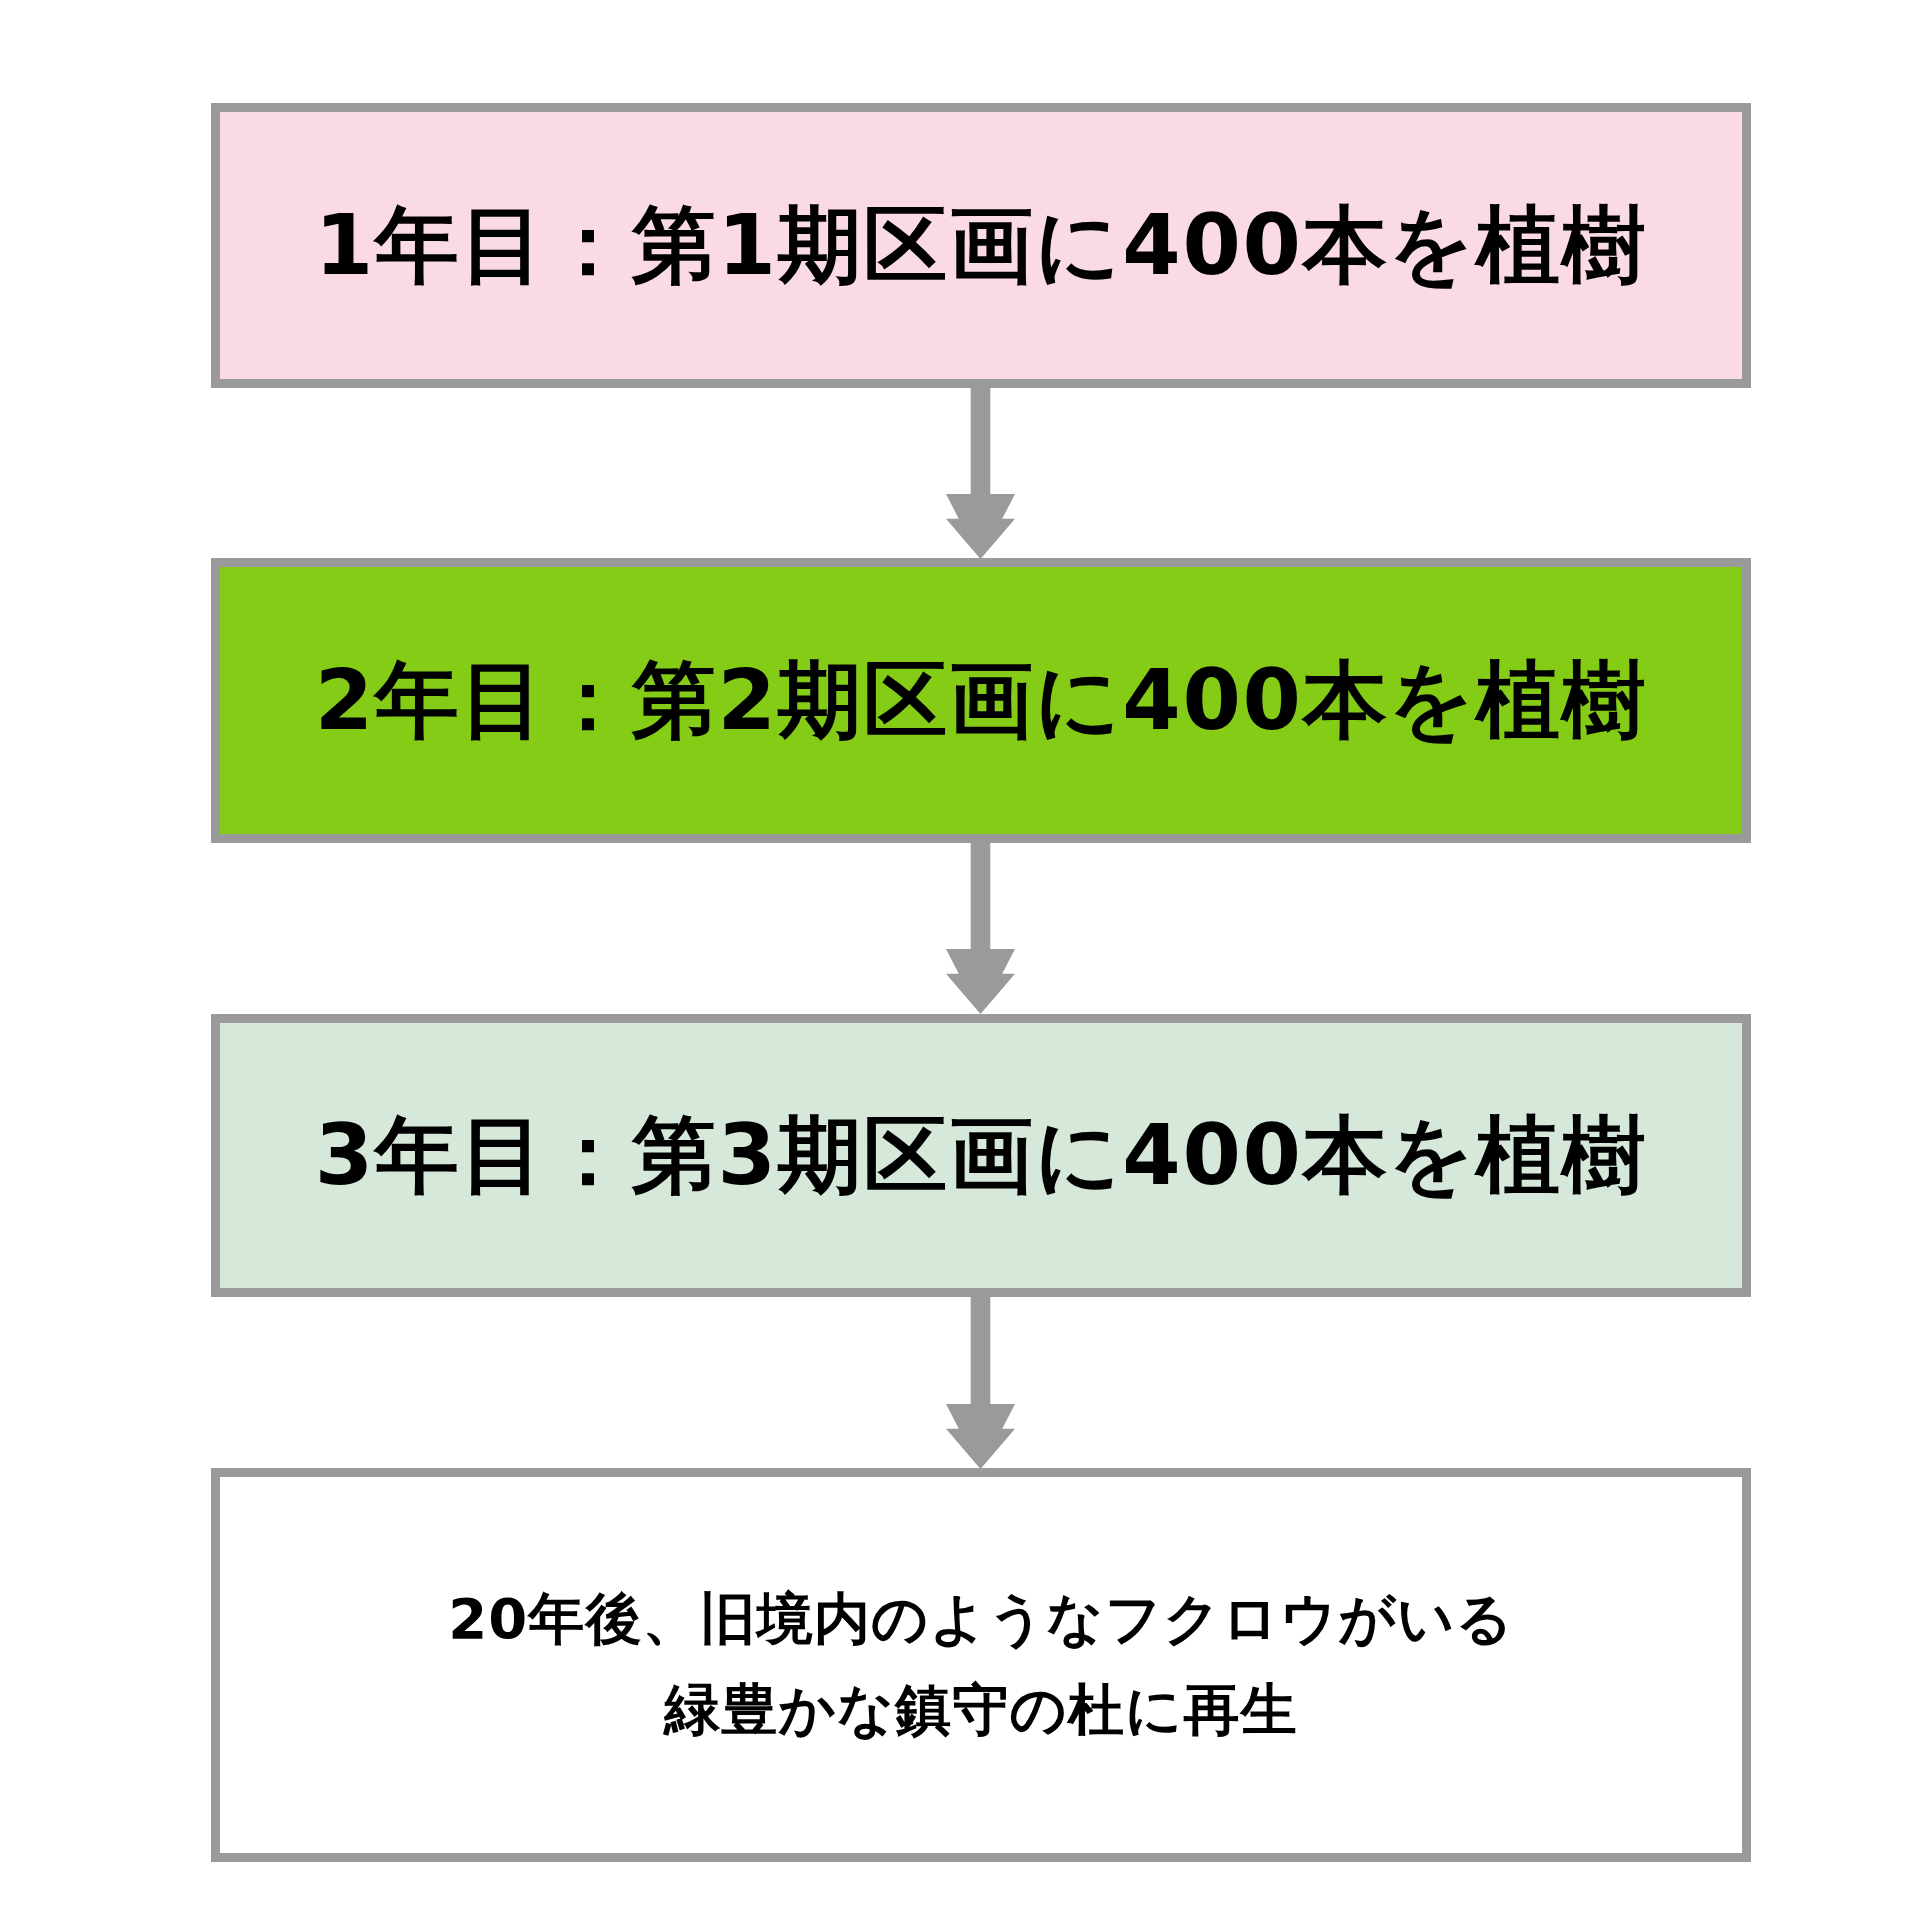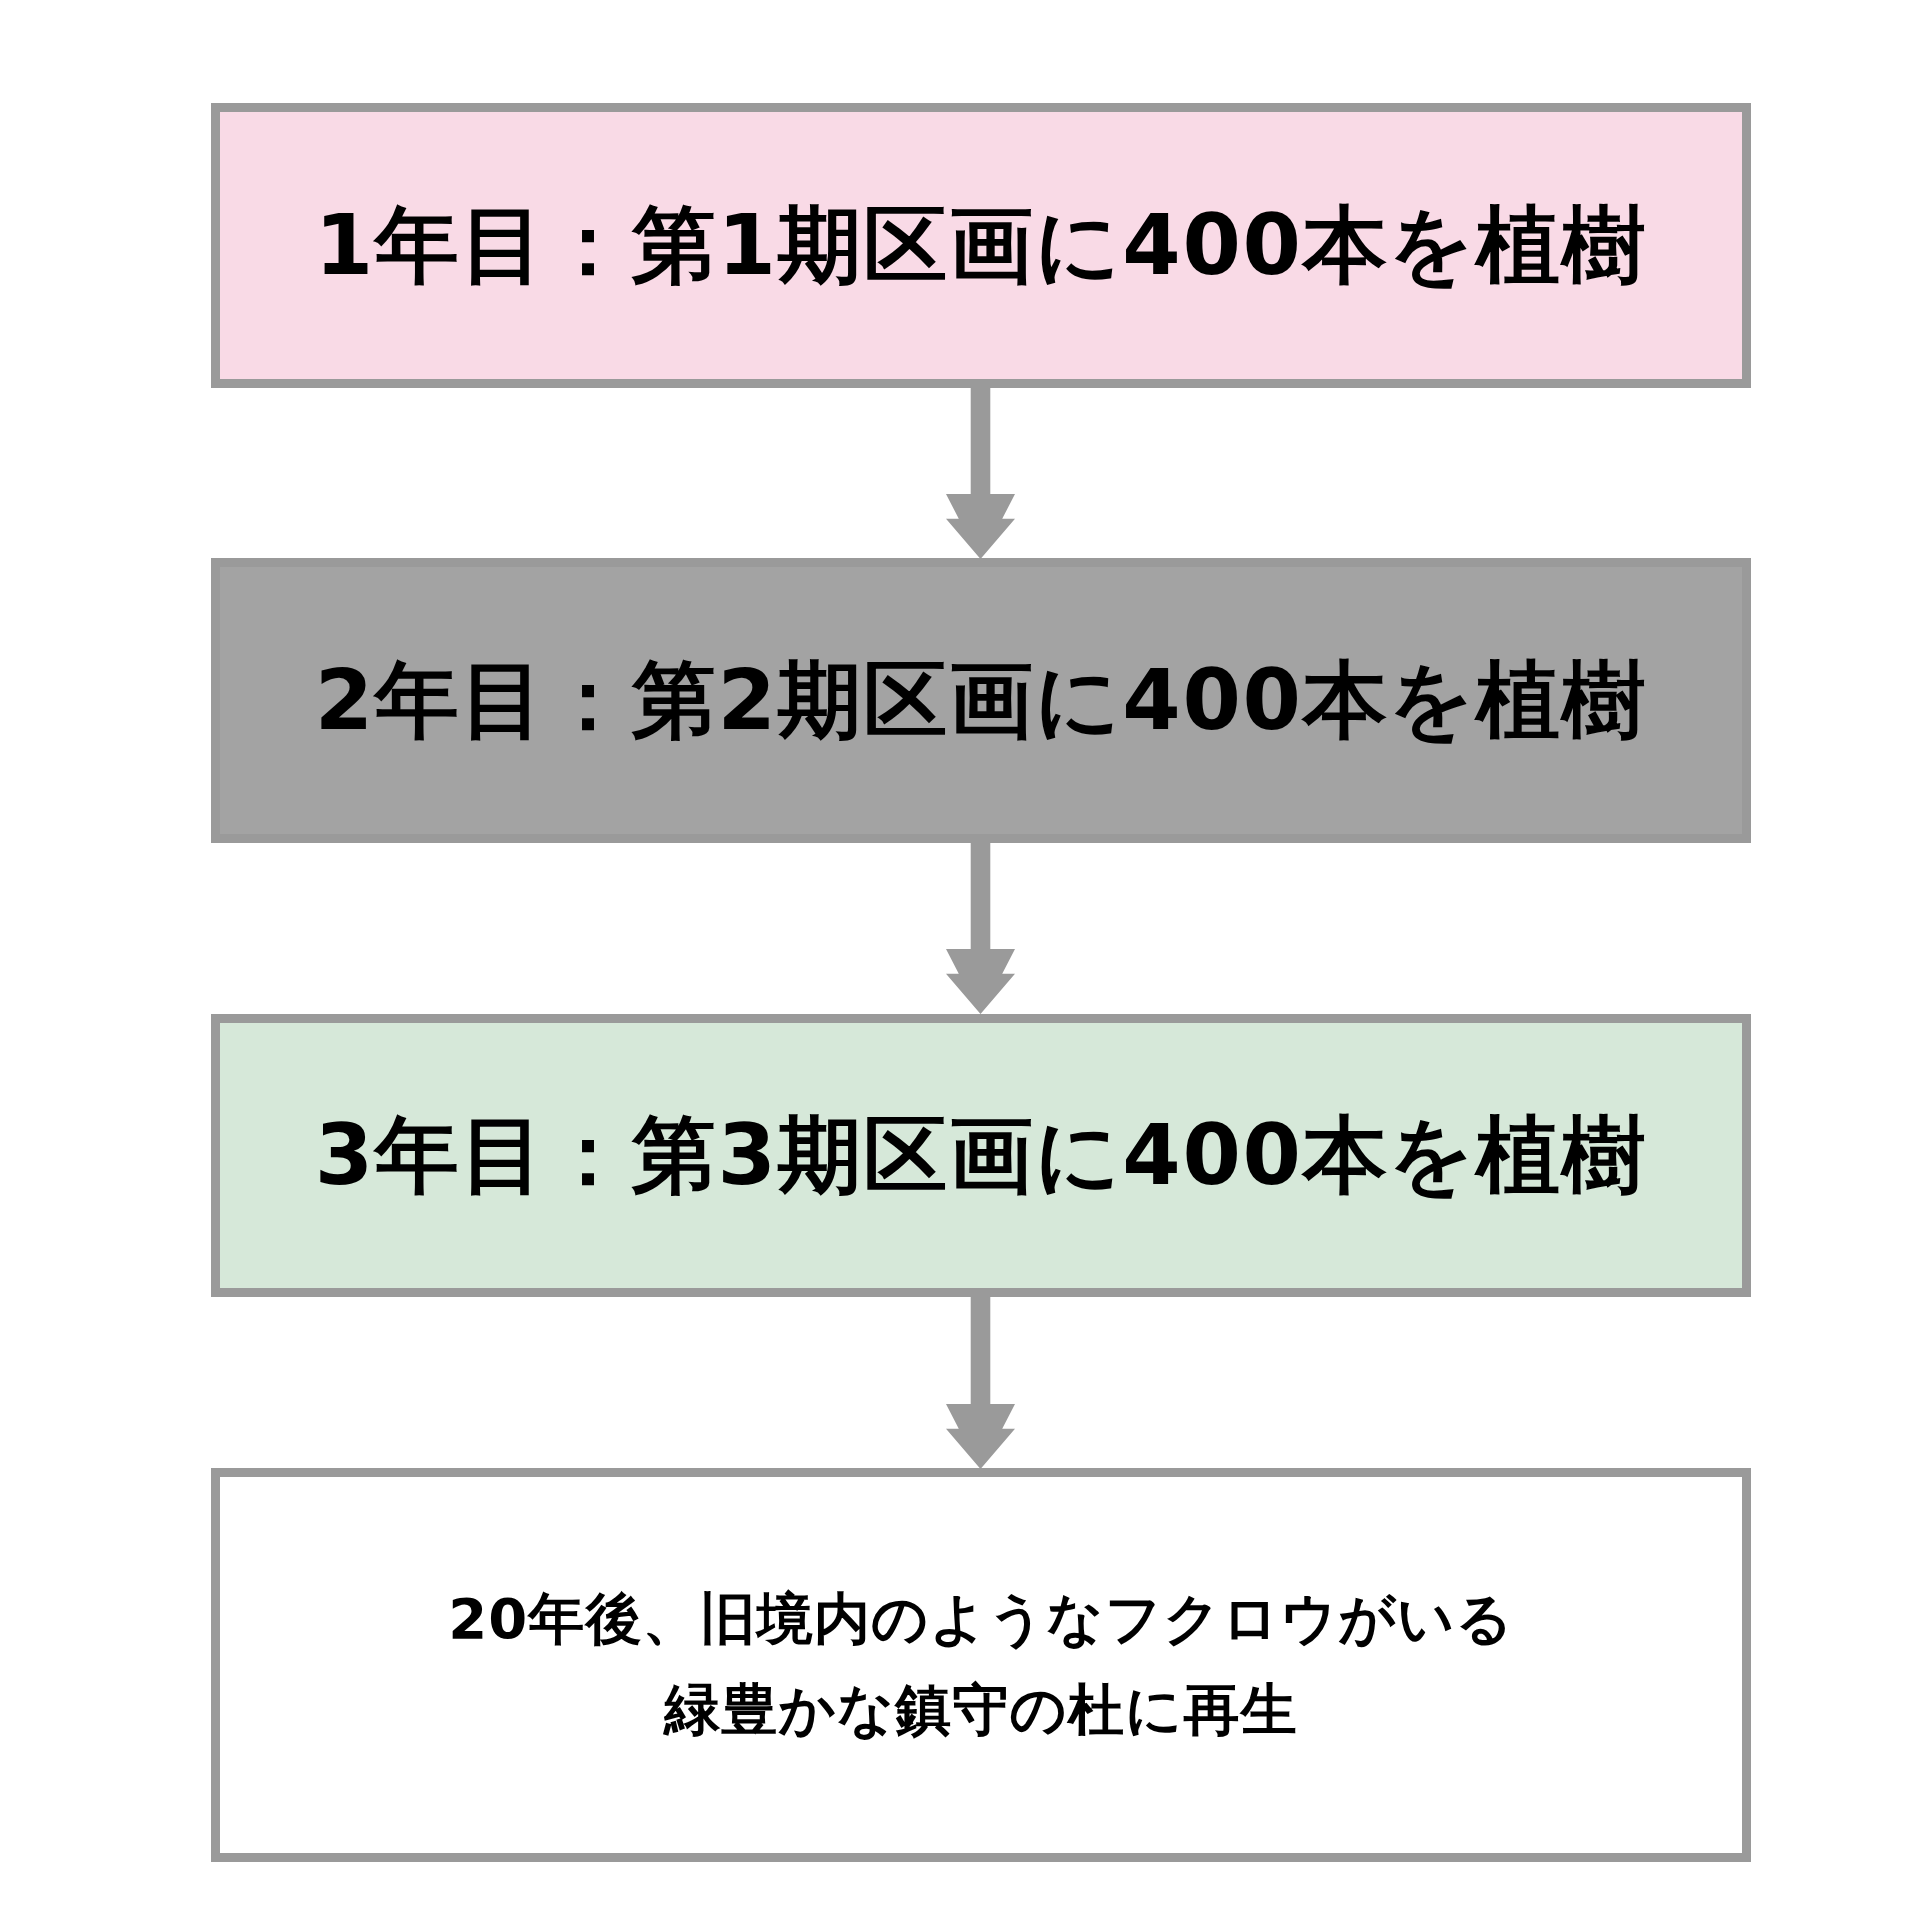--- a/index.html
+++ b/index.html
@@ -49,21 +49,21 @@
   
   #box-year1 {
     top: 103px;
     height: 285px;
     background: #f9dae6;
   }
   
   #box-year2 {
     top: 558px;
     height: 285px;
-    background: #a3a3a3;
+    background: #84cc16;
   }
   
   #box-year3 {
     top: 1014px;
     height: 283px;
     background: #d6e8d9;
     align-items: center;
   }
   
   #box-outcome {

